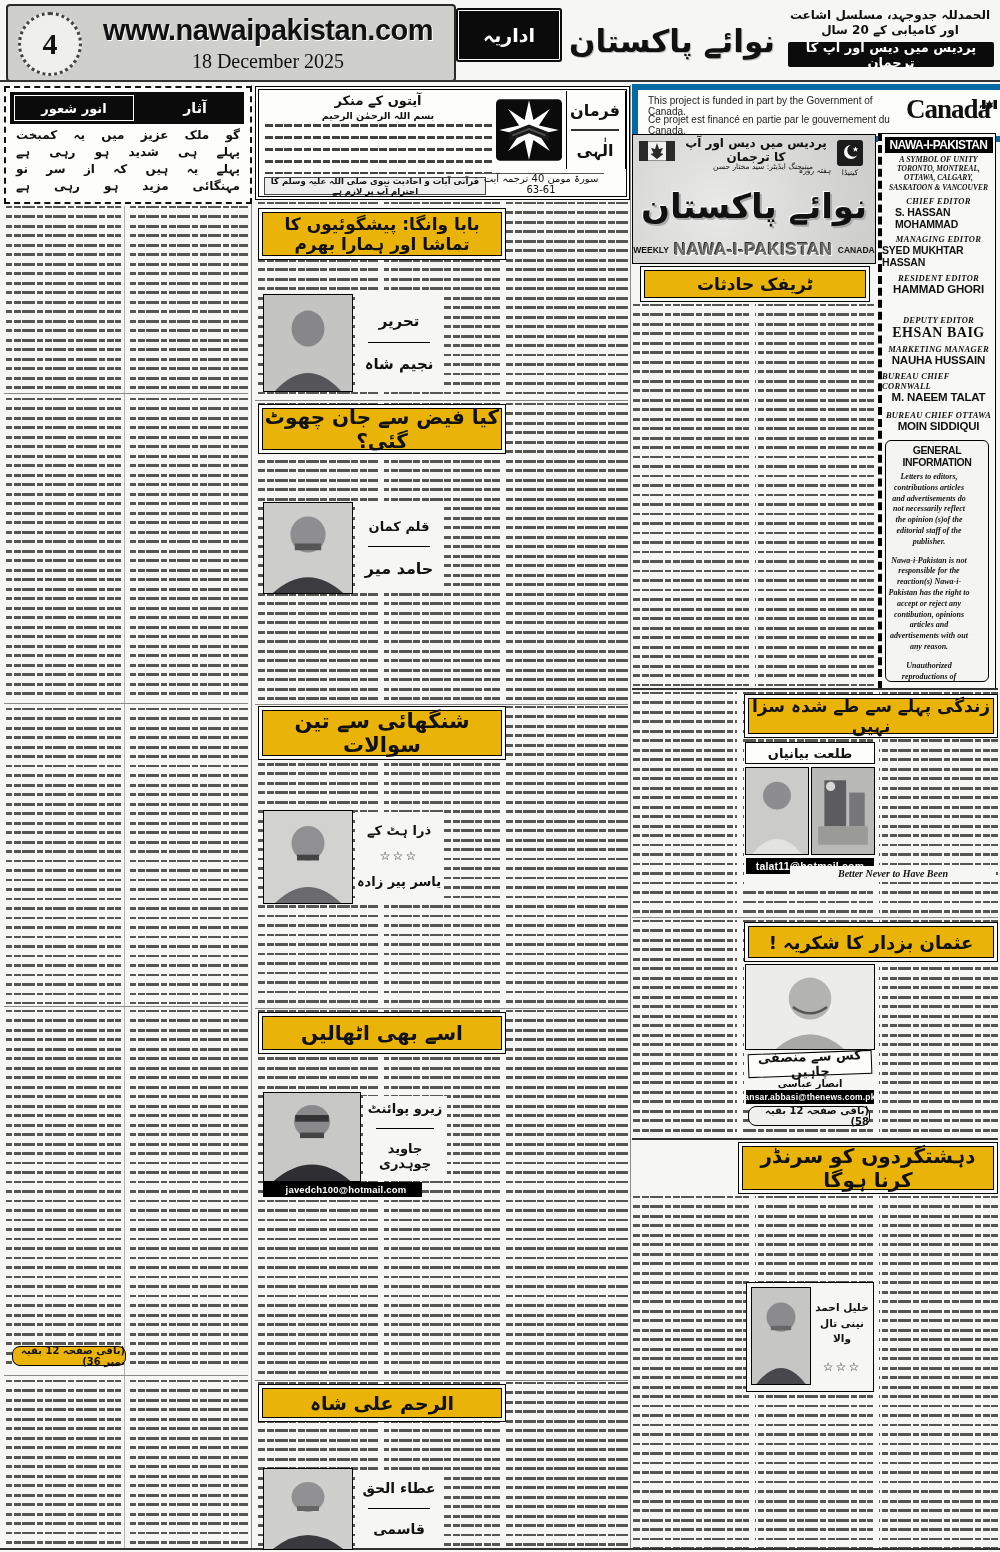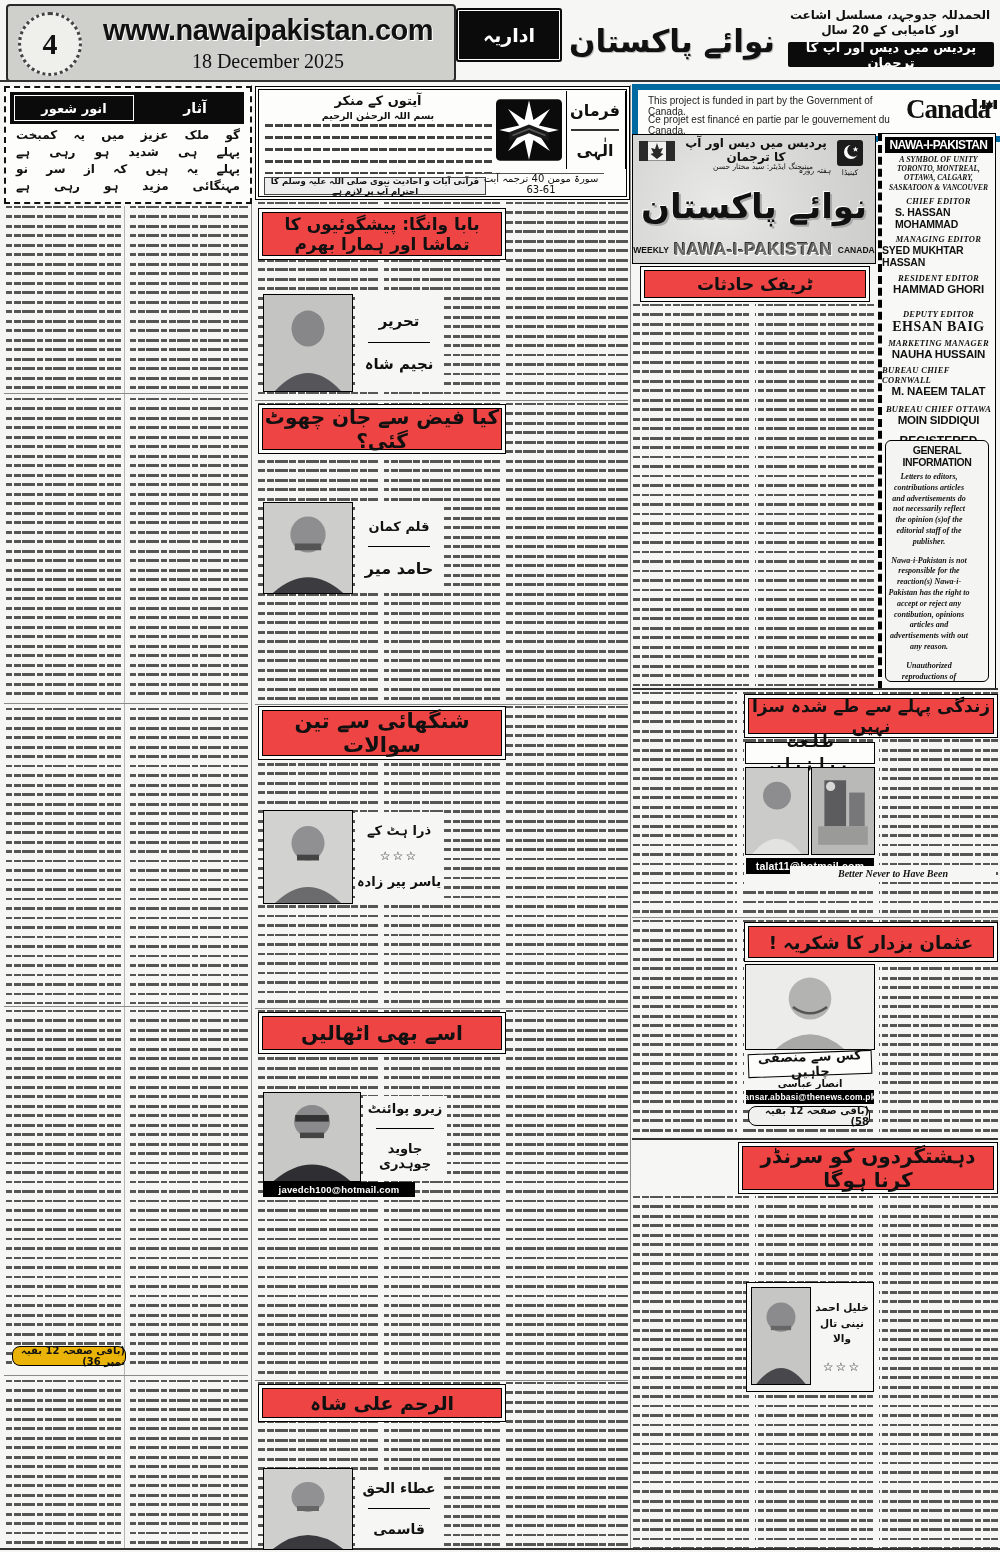--- a/index.html
+++ b/index.html
@@ -1,21 +1,21 @@
 <!DOCTYPE html>
 <html lang="ur"><head>
 <meta charset="utf-8">
 <style>
   html,body{margin:0;padding:0;background:#8f8f8d;}
   .page{position:relative;width:1000px;height:1552px;background:#f6f6f4;font-family:"DejaVu Sans",sans-serif;color:#111;overflow:hidden;}
   .abs{position:absolute;}
   .urdu{direction:rtl;}
   .center{display:flex;align-items:center;justify-content:center;text-align:center;}
   
-  .hbox{background:#ef4444;border:1px solid #000;box-shadow:inset 0 0 0 3px #fdfdfb, inset 0 0 0 4px #000;
+  .hbox{background:#eab308;border:1px solid #000;box-shadow:inset 0 0 0 3px #fdfdfb, inset 0 0 0 4px #000;
         display:flex;align-items:center;justify-content:center;font-weight:bold;direction:rtl;text-align:center;}
   
   .txt{background-image:
     repeating-linear-gradient(90deg,#f6f6f4 0 1.5px,rgba(246,246,244,0) 1.5px 8px,#f6f6f4 8px 10px,rgba(246,246,244,0) 10px 17px,#f6f6f4 17px 18px,rgba(246,246,244,0) 18px 31px),
     repeating-linear-gradient(180deg,#34332f 0 2.5px,rgba(0,0,0,0) 2.5px 9.5px);
     opacity:.82;}
   .txt-fine{background-image:
     repeating-linear-gradient(90deg,#fdfdfb 0 1.5px,rgba(253,253,251,0) 1.5px 9px,#fdfdfb 9px 11px,rgba(253,253,251,0) 11px 19px),
     repeating-linear-gradient(180deg,#222 0 3px,rgba(0,0,0,0) 3px 12px);
     opacity:.85;}
@@ -170,21 +170,21 @@
   <div class="abs hbox" style="left:258px;top:1012px;width:246px;height:40px;font-size:20px;">اسے بھی اٹھالیں</div>
   <div class="abs photo" style="left:263px;top:1092px;width:96px;height:88px;">
     <svg viewBox="0 0 40 40" preserveAspectRatio="none">
         <rect width="40" height="40" fill="#c8c8c6"></rect>
         <circle cx="20" cy="13" r="7.5" fill="#8a8a8c"></circle>
         <rect x="13" y="10" width="14" height="3" fill="#333"></rect>
         <path d="M15 18 h10 v2.5 h-10 z" fill="#444"></path>
         <path d="M4 40 Q20 25 36 40 Z" fill="#2f2f33"></path>
       </svg>
   </div>
-  <div class="abs ebar" style="left:263px;top:1182px;width:152px;height:15px;">javedch100@hotmail.com</div>
+  <div class="abs ebar" style="left:263px;top:1182px;width:152px;height:15px;padding-left:7px;">javedch100@hotmail.com</div>
   <div class="abs byline" style="left:363px;top:1096px;width:84px;height:80px;">
     <span style="font-size:13px;">زیرو پوائنٹ</span>
     <span class="sep"></span>
     <span style="font-size:13px;">جاوید چوہدری</span>
   </div>
 
   <div class="abs hbox" style="left:258px;top:1384px;width:246px;height:36px;font-size:19px;">الرحم علی شاہ</div>
   <div class="abs photo" style="left:263px;top:1468px;width:88px;height:80px;">
     <svg viewBox="0 0 40 40" preserveAspectRatio="none">
         <rect width="40" height="40" fill="#cfcfcd"></rect>
@@ -248,21 +248,21 @@
       <div class="center" style="width:108px;height:16px;background:#000;color:#fff;font:900 12px 'Liberation Sans',sans-serif;letter-spacing:-0.6px;">NAWA-I-PAKISTAN</div>
       <div style="font:italic bold 8px 'Liberation Serif',serif;margin-top:2px;">A SYMBOL OF UNITY</div>
       <div style="font:italic bold 7.5px 'Liberation Serif',serif;text-align:center;width:110px;line-height:1.25;">TORONTO, MONTREAL, OTTAWA, CALGARY, SASKATOON &amp; VANCOUVER</div>
 
       <div class="ip-label" style="margin-top:4px;">CHIEF EDITOR</div>
       <div class="ip-name" style="font-size:10.5px;padding-left:13px;">S. HASSAN MOHAMMAD</div>
       <div class="ip-label" style="margin-top:4px;">MANAGING EDITOR</div>
       <div class="ip-name" style="font-size:10.5px;">SYED MUKHTAR HASSAN</div>
       <div class="ip-label" style="margin-top:5px;">RESIDENT EDITOR</div>
       <div class="ip-name">HAMMAD GHORI</div>
-      <div class="ip-label" style="margin-top:14px;">DEPUTY EDITOR</div>
+      <div class="ip-label" style="margin-top:20px;">DEPUTY EDITOR</div>
       <div style="font:bold 14px 'Liberation Serif',serif;letter-spacing:.5px;">EHSAN BAIG</div>
       <div class="ip-label" style="margin-top:3px;">MARKETING MANAGER</div>
       <div class="ip-name">NAUHA HUSSAIN</div>
       <div class="ip-label" style="margin-top:5px;">BUREAU CHIEF CORNWALL</div>
       <div class="ip-name">M. NAEEM TALAT</div>
       <div class="ip-label" style="margin-top:7px;">BUREAU CHIEF OTTAWA</div>
       <div class="ip-name">MOIN SIDDIQUI</div>
 
       <div style="font:bold 12px 'Liberation Sans',sans-serif;text-align:center;width:90px;margin-top:8px;line-height:1.2;">REGISTERED AND HEAD OFFICE</div>
       <div style="font:8.5px 'Liberation Serif',serif;margin-top:2px;">254 ANDRAS</div>
@@ -282,21 +282,21 @@
   <div class="abs hbox" style="left:640px;top:266px;width:228px;height:34px;font-size:17px;">ٹریفک حادثات</div>
   <div class="abs txt" style="left:632px;top:304px;width:242px;height:382px;"></div>
   <div class="abs gutter" style="left:749px;top:304px;width:6px;height:382px;"></div>
   <div class="abs hrule2" style="left:632px;top:688px;width:366px;"></div>
 
   <div class="abs txt" style="left:632px;top:692px;width:366px;height:224px;"></div>
   <div class="abs gutter" style="left:737px;top:692px;width:6px;height:224px;"></div>
   <div class="abs gutter" style="left:873px;top:692px;width:6px;height:224px;"></div>
   <div class="abs hbox" style="left:744px;top:694px;width:252px;height:42px;font-size:17px;">زندگی پہلے سے طے شدہ سزا نہیں</div>
   <div class="abs" style="left:744px;top:742px;width:132px;height:146px;background:#f6f6f4;">
-    <div class="center urdu" style="width:128px;height:20px;border:1px solid #000;font-weight:bold;font-size:19px;margin:0 auto;background:#fdfdfb;font-family:Liberation Mono, monospace;">طلعت بیانیاں</div>
+    <div class="center urdu" style="width:128px;height:20px;border:1px solid #000;font-weight:bold;font-size:13px;margin:0 auto;background:#fdfdfb;">طلعت بیانیاں</div>
     <div style="display:flex;gap:2px;margin-top:3px;justify-content:center;">
       <div class="photo" style="width:62px;height:86px;">
         <svg viewBox="0 0 40 56" preserveAspectRatio="none">
             <rect width="40" height="56" fill="#cbcbc9"></rect>
             <circle cx="20" cy="18" r="9" fill="#8d8d8f"></circle>
             <path d="M4 56 Q20 36 36 56 Z" fill="#e3e3e1"></path>
           </svg>
       </div>
       <div class="photo" style="width:62px;height:86px;">
         <svg viewBox="0 0 40 56" preserveAspectRatio="none">

